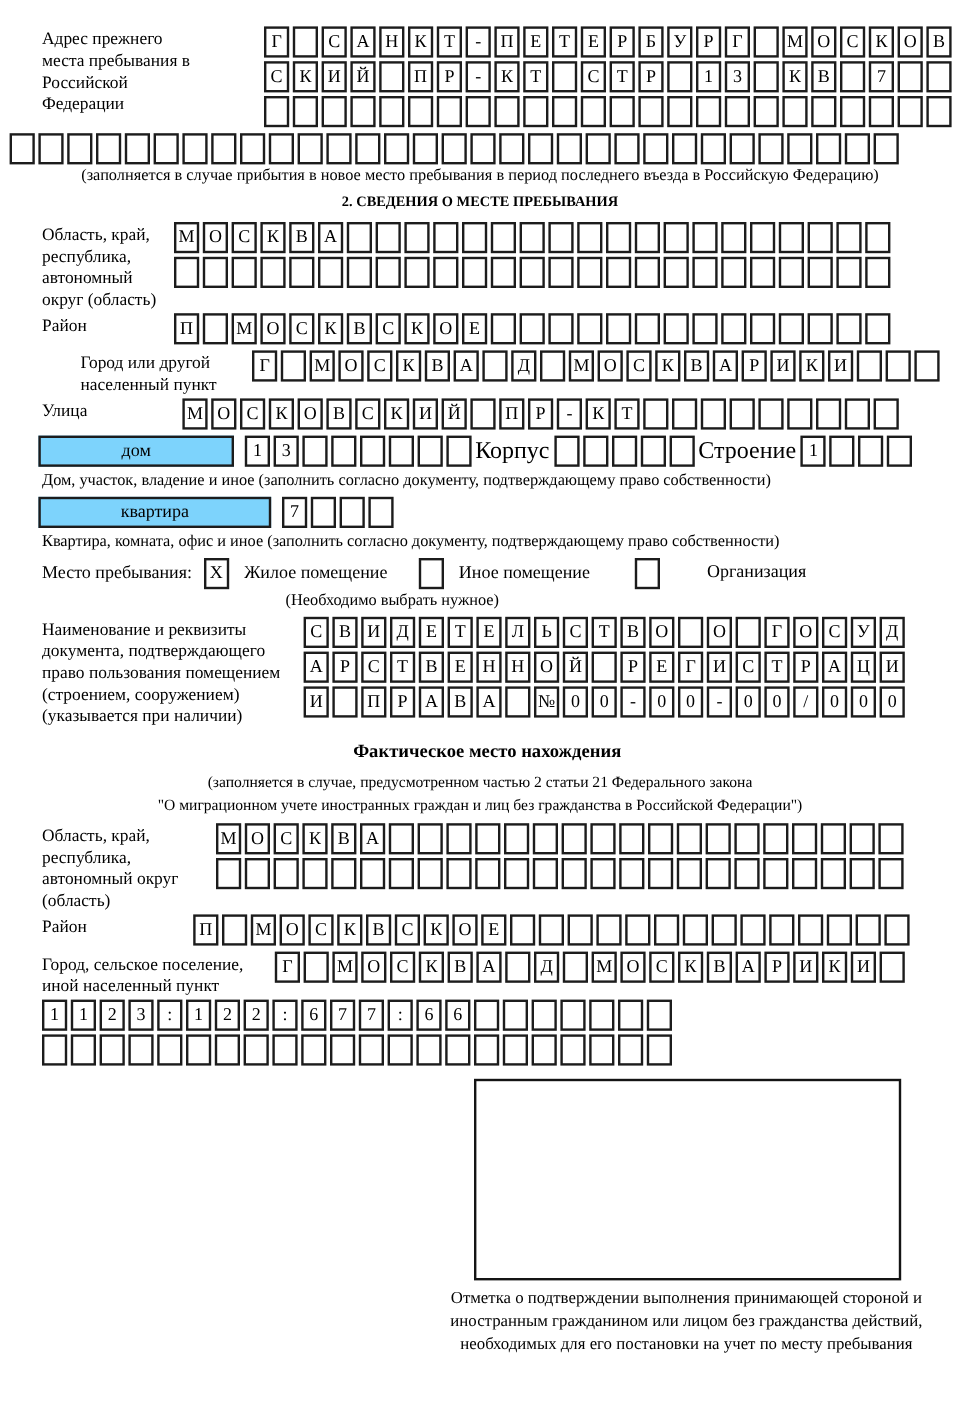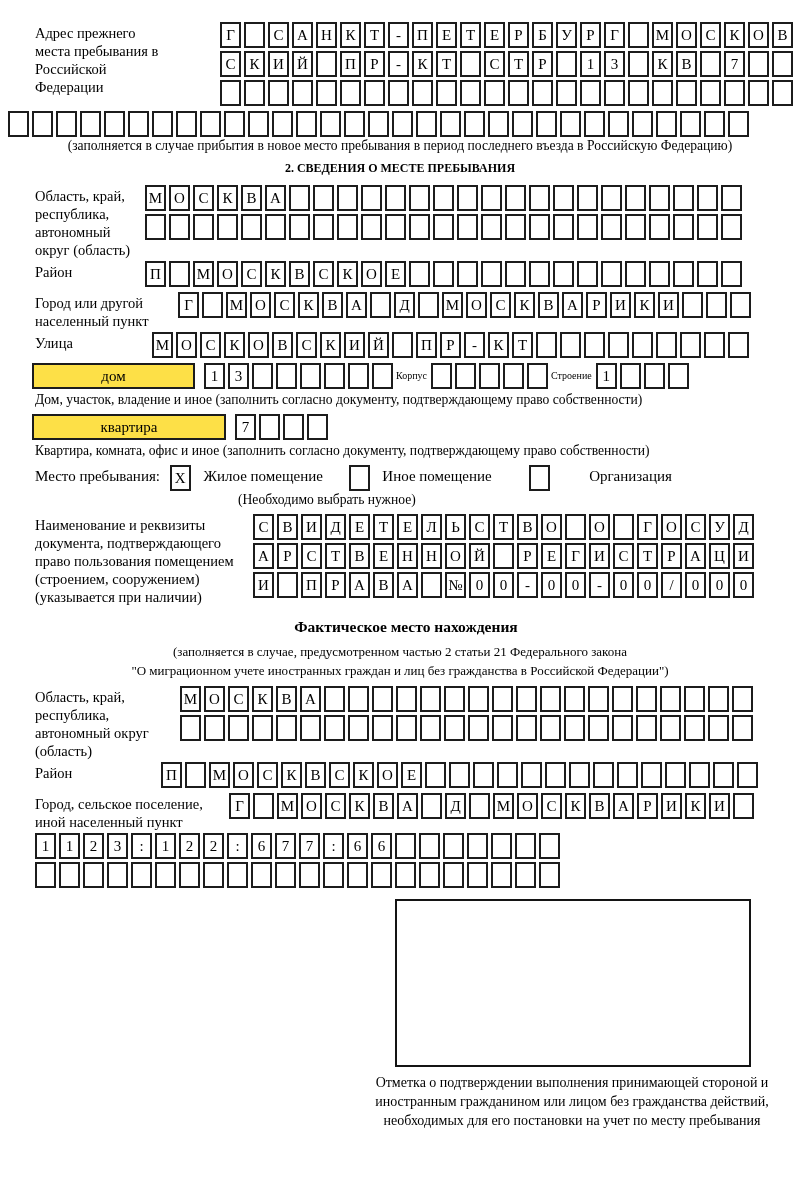--- a/index.html
+++ b/index.html
@@ -25,42 +25,42 @@
     font-size:15px;line-height:22px;
     text-align:center;vertical-align:top;
     background:#fff;
   }
   
   .frow{display:flex;align-items:flex-start;margin:0 0 2px 35px;}
   .flabel{font-size:14.5px;line-height:18px;padding-top:2px;margin-right:6px;flex:0 0 auto;}
   .w-prev{width:137px;}
   .w-obl{width:104px;}
   .w-raion{width:104px;}
-  .w-gorod{width:137px;}
+  .w-gorod{width:137px;margin-left:32px;}
   .w-ulitsa{width:111px;}
   .w-doc{width:212px;}
   .w-obl2{width:139px;}
   .w-raion2{width:120px;}
   .w-gorod2{width:188px;}
   .w-kad{width:181px;}
   .cellcol{display:flex;flex-direction:column;}
   .fullrow{margin:2px 0 0 8px;}
   .caption{font-size:13.6px;}
   .center{text-align:center;}
   .sec-title{font-weight:bold;font-size:12px;text-align:center;margin:7px 0 9px 0;}
   
   .named-rect{
     display:inline-block;box-sizing:content-box;
     height:22px;border:2px solid #1c1c1c;
     font-size:15px;line-height:22px;text-align:center;
-    vertical-align:top;margin-right:9px;background:#fde047;
+    vertical-align:top;margin-right:9px;background:#7dd3fc;
   }
   .rect-dom{width:159px;}
   .rect-kvartira{width:190px;}
-  .inline-lbl{font-size:10px;line-height:26px;vertical-align:top;display:inline-block;}
+  .inline-lbl{font-size:20px;line-height:26px;vertical-align:top;display:inline-block;}
   .specrow{margin:2px 0 1px 32px;white-space:nowrap;}
   .note-left{margin:0 0 6px 35px;}
   
   .mesto{margin:4px 0 0 35px;font-size:15px;white-space:nowrap;}
   .mesto .cellrow{display:inline-block;height:auto;margin:0 6px;vertical-align:middle;}
   .mesto-note{margin:1px 0 6px 238px;font-size:13.6px;}
   
   .fact-title{font-weight:bold;font-size:15.5px;text-align:center;margin:12px 0 6px 0;padding-left:12px;}
   .fact-note{font-size:13px;text-align:center;line-height:19px;}
   .fact-note-wrap{margin-bottom:6px;}

